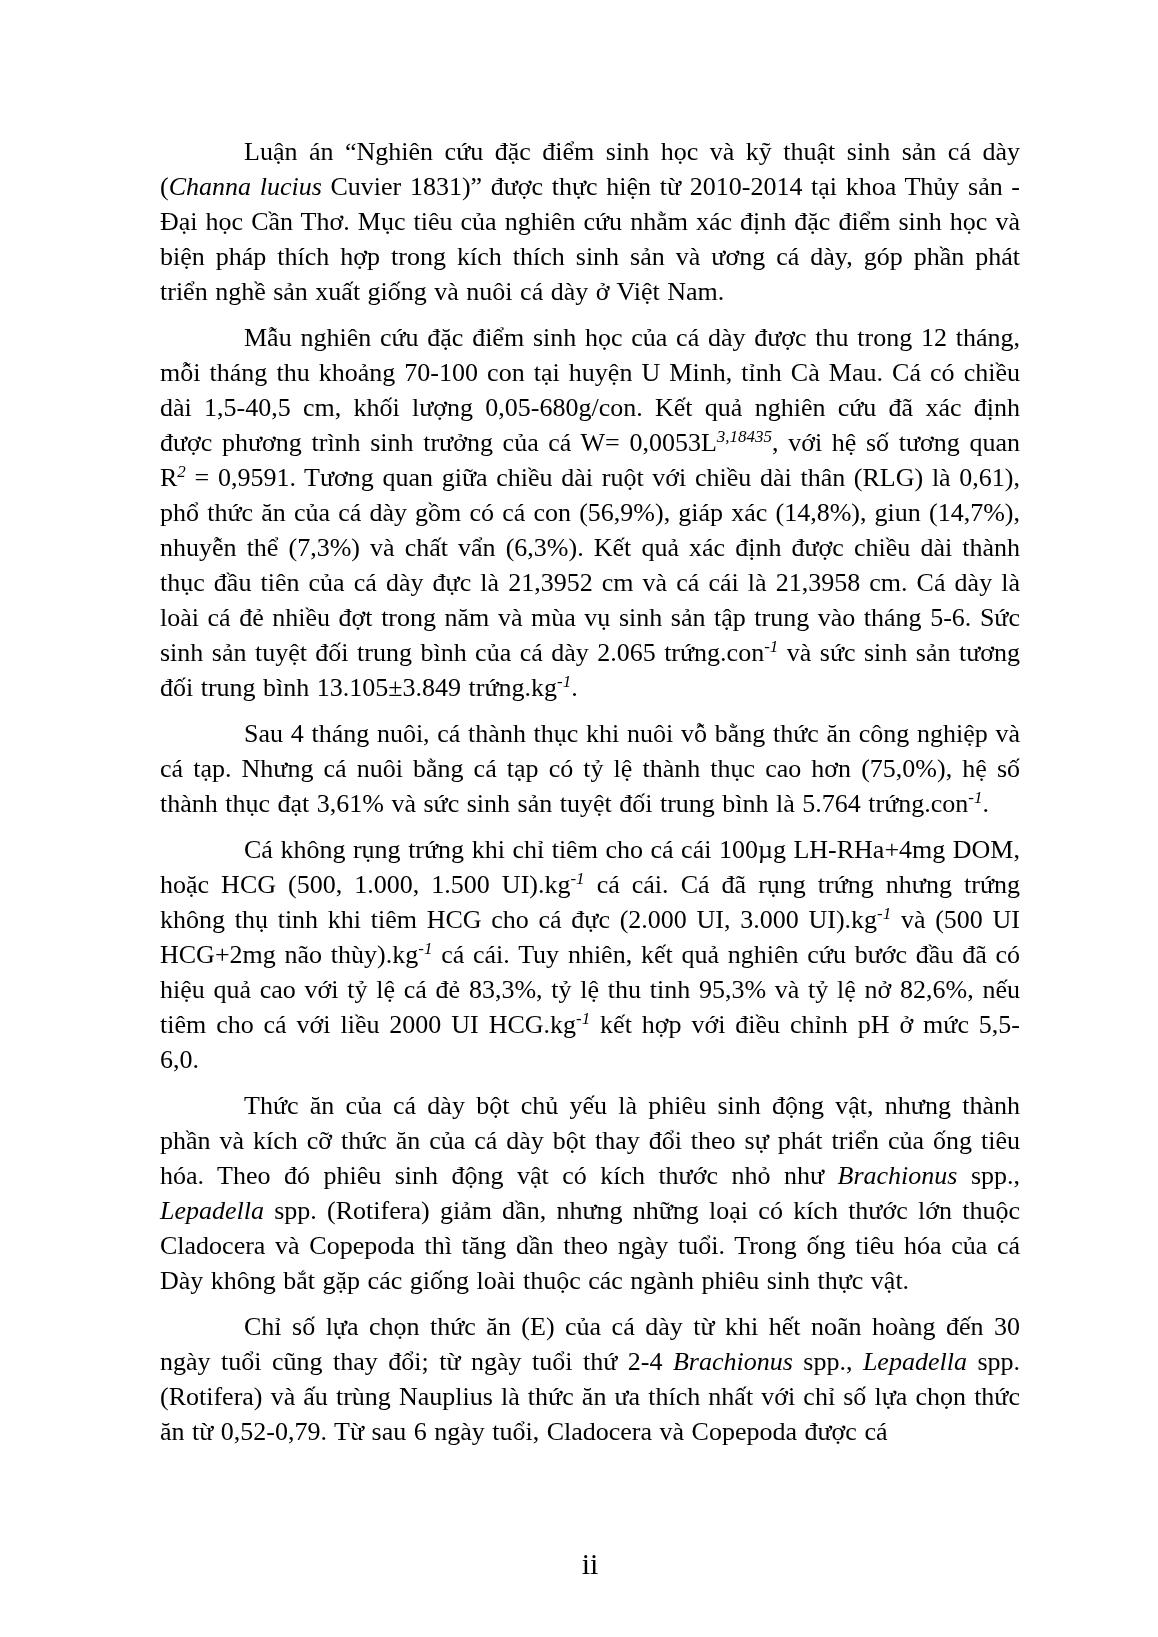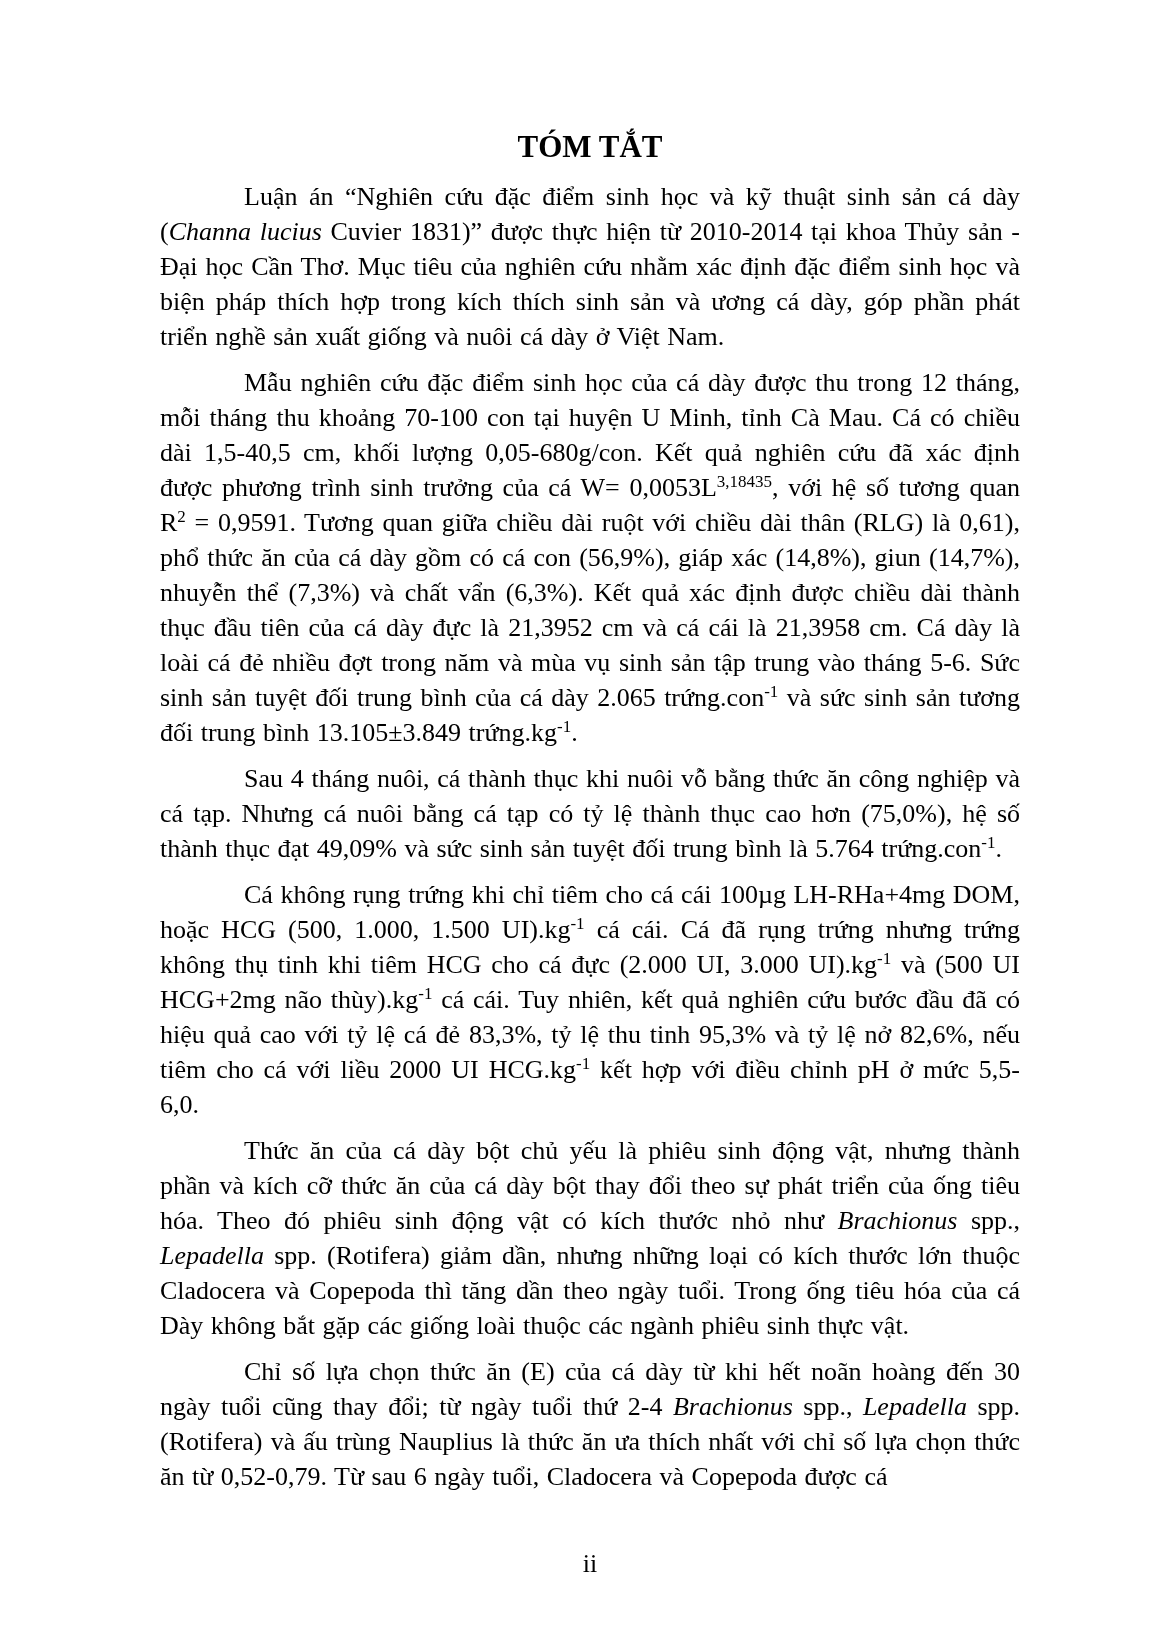--- a/index.html
+++ b/index.html
@@ -37,43 +37,43 @@
     margin: 11px 0 0 0;
     word-spacing: 1px;
   }
   p.para:first-of-type { margin-top: 6px; }
   .it { font-style: italic; }
   .sup {
     font-size: 17px;
     position: relative;
     top: -0.55em;
     line-height: 0;
+    font-style: italic;
   }
   .footer {
     position: absolute;
     top: 1546px;
     left: 160px;
     width: 860px;
     text-align: center;
-    font-size: 26px;
+    font-size: 30px;
     line-height: 35px;
   }
 </style>
 </head>
 <body>
 
 <div class="page">
   <div class="content">
-    <h1 class="title">TÓM TẮT</h1>
 
     <p class="para"><span>Luận án “Nghiên cứu đặc điểm sinh học và kỹ thuật sinh sản cá dày (</span><span class="it">Channa lucius</span><span> Cuvier 1831)” được thực hiện từ 2010-2014 tại khoa Thủy sản - Đại học Cần Thơ. Mục tiêu của nghiên cứu nhằm xác định đặc điểm sinh học và biện pháp thích hợp trong kích thích sinh sản và ương cá dày, góp phần phát triển nghề sản xuất giống và nuôi cá dày ở Việt Nam.</span></p>
 
     <p class="para"><span>Mẫu nghiên cứu đặc điểm sinh học của cá dày được thu trong 12 tháng, mỗi tháng thu khoảng 70-100 con tại huyện U Minh, tỉnh Cà Mau. Cá có chiều dài 1,5-40,5 cm, khối lượng 0,05-680g/con. Kết quả nghiên cứu đã xác định được phương trình sinh trưởng của cá W= 0,0053L</span><span class="sup">3,18435</span><span>, với hệ số tương quan R</span><span class="sup">2</span><span> = 0,9591. Tương quan giữa chiều dài ruột với chiều dài thân (RLG) là 0,61), phổ thức ăn của cá dày gồm có cá con (56,9%), giáp xác (14,8%), giun (14,7%), nhuyễn thể (7,3%) và chất vẩn (6,3%). Kết quả xác định được chiều dài thành thục đầu tiên của cá dày đực là 21,3952 cm và cá cái là 21,3958 cm. Cá dày là loài cá đẻ nhiều đợt trong năm và mùa vụ sinh sản tập trung vào tháng 5-6. Sức sinh sản tuyệt đối trung bình của cá dày 2.065 trứng.con</span><span class="sup">-1</span><span> và sức sinh sản tương đối trung bình 13.105±3.849 trứng.kg</span><span class="sup">-1</span><span>.</span></p>
 
-    <p class="para"><span>Sau 4 tháng nuôi, cá thành thục khi nuôi vỗ bằng thức ăn công nghiệp và cá tạp. Nhưng cá nuôi bằng cá tạp có tỷ lệ thành thục cao hơn (75,0%), hệ số thành thục đạt 49,09% và sức sinh sản tuyệt đối trung bình là 5.764 trứng.con</span><span class="sup">-1</span><span>.</span></p>
+    <p class="para"><span>Sau 4 tháng nuôi, cá thành thục khi nuôi vỗ bằng thức ăn công nghiệp và cá tạp. Nhưng cá nuôi bằng cá tạp có tỷ lệ thành thục cao hơn (75,0%), hệ số thành thục đạt 3,61% và sức sinh sản tuyệt đối trung bình là 5.764 trứng.con</span><span class="sup">-1</span><span>.</span></p>
 
     <p class="para"><span>Cá không rụng trứng khi chỉ tiêm cho cá cái 100µg LH-RHa+4mg DOM, hoặc HCG (500, 1.000, 1.500 UI).kg</span><span class="sup">-1</span><span> cá cái. Cá đã rụng trứng nhưng trứng không thụ tinh khi tiêm HCG cho cá đực (2.000 UI, 3.000 UI).kg</span><span class="sup">-1</span><span> và (500 UI HCG+2mg não thùy).kg</span><span class="sup">-1</span><span> cá cái. Tuy nhiên, kết quả nghiên cứu bước đầu đã có hiệu quả cao với tỷ lệ cá đẻ 83,3%, tỷ lệ thu tinh 95,3% và tỷ lệ nở 82,6%, nếu tiêm cho cá với liều 2000 UI HCG.kg</span><span class="sup">-1</span><span> kết hợp với điều chỉnh pH ở mức 5,5-6,0.</span></p>
 
     <p class="para"><span>Thức ăn của cá dày bột chủ yếu là phiêu sinh động vật, nhưng thành phần và kích cỡ thức ăn của cá dày bột thay đổi theo sự phát triển của ống tiêu hóa. Theo đó phiêu sinh động vật có kích thước nhỏ như </span><span class="it">Brachionus</span><span> spp., </span><span class="it">Lepadella</span><span> spp. (Rotifera) giảm dần, nhưng những loại có kích thước lớn thuộc Cladocera và Copepoda thì tăng dần theo ngày tuổi. Trong ống tiêu hóa của cá Dày không bắt gặp các giống loài thuộc các ngành phiêu sinh thực vật.</span></p>
 
     <p class="para"><span>Chỉ số lựa chọn thức ăn (E) của cá dày từ khi hết noãn hoàng đến 30 ngày tuổi cũng thay đổi; từ ngày tuổi thứ 2-4 </span><span class="it">Brachionus</span><span> spp., </span><span class="it">Lepadella</span><span> spp. (Rotifera) và ấu trùng Nauplius là thức ăn ưa thích nhất với chỉ số lựa chọn thức ăn từ 0,52-0,79. Từ sau 6 ngày tuổi, Cladocera và Copepoda được cá</span></p>
   </div>
 
   <div class="footer">ii</div>
 </div>

